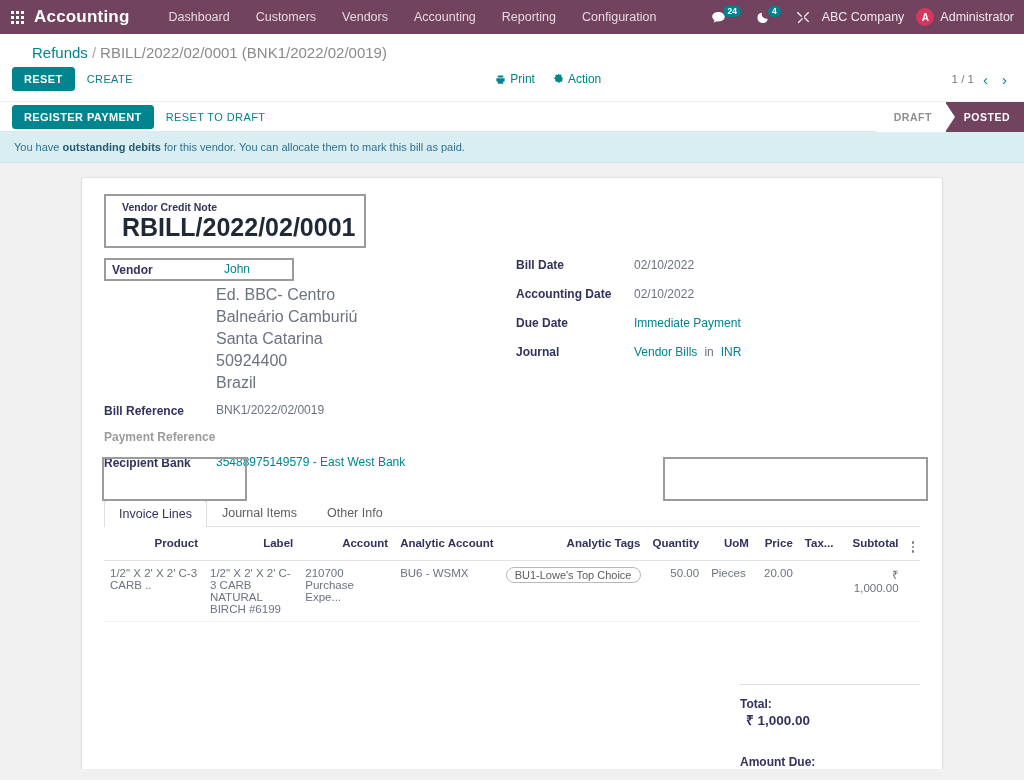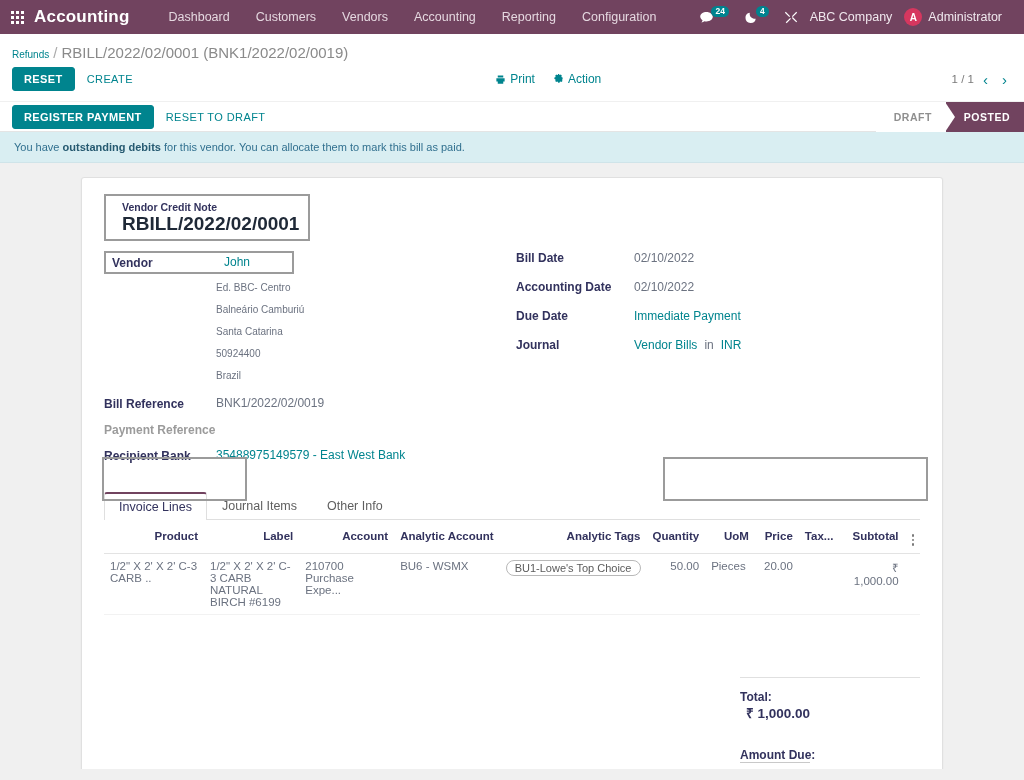--- a/index.html
+++ b/index.html
@@ -12,21 +12,21 @@
     color: #4c4c4c;
     overflow: hidden;
   }
 
   
   .navbar {
     height: 34px;
     background: #71435f;
     display: flex;
     align-items: center;
-    padding: 0 22px 0 6px;
+    padding: 0 10px 0 6px;
     color: #ffffff;
   }
   .apps-icon {
     width: 22px; height: 22px;
     display: flex; align-items: center; justify-content: center;
     margin-right: 6px;
     cursor: pointer;
   }
   .apps-grid {
     display: grid;
@@ -66,21 +66,21 @@
     background: #d6375f; color: #fff;
     font-size: 10px; font-weight: bold;
     display: flex; align-items: center; justify-content: center;
     margin-right: 6px;
   }
   .ico { fill: #ffffff; }
 
   
   .control-panel { background: #ffffff; border-bottom: 1px solid #e4e4e4; }
   .cp-row1 { display: flex; align-items: baseline; padding: 10px 12px 4px 12px; }
-  .breadcrumb-link { color: #00848e; font-size: 10px; cursor: pointer; }
+  .breadcrumb-link { color: #00848e; font-size: 15px; cursor: pointer; margin-left: 20px; }
   .breadcrumb-sep { color: #aaa; font-size: 15px; margin: 0 4px; }
   .breadcrumb-current { color: #8a8a8a; font-size: 15px; }
 
   .cp-row2 { display: flex; align-items: center; padding: 2px 12px 10px 12px; }
   .btn-primary {
     background: #00848e; color: #ffffff;
     border: 1px solid #00848e;
     font-size: 11px; font-weight: bold;
     letter-spacing: .4px;
     padding: 5px 11px; border-radius: 3px; cursor: pointer;
@@ -154,21 +154,21 @@
   }
 
   .hl-box { border: 2px solid #9b9b9b; }
 
   .title-block {
     display: inline-block;
     padding: 5px 9px 4px 16px;
     margin-bottom: 10px;
   }
   .title-label { font-size: 10.5px; font-weight: bold; color: #32325d; margin-bottom: 1px; }
-  .doc-title { font-size: 19px; font-weight: bold; color: #1f2937; line-height: 1.1; }
+  .doc-title { font-size: 25px; font-weight: bold; color: #1f2937; line-height: 1.1; }
 
   .cols { display: flex; gap: 0; }
   .col-left { width: 404px; }
   .col-right { width: 400px; padding-left: 8px; }
 
   .f-row { display: flex; align-items: flex-start; margin-bottom: 2px; min-height: 20px; }
   .f-label {
     width: 112px; flex: 0 0 112px;
     font-size: 12px; font-weight: bold; color: #32325d;
     padding-top: 1px;
@@ -177,21 +177,21 @@
   .f-val { font-size: 12px; color: #6b7280; }
   .f-val.link { color: #00848e; cursor: pointer; }
   .f-val.plain { color: #6b7280; }
   .vendor-row {
     display: flex; align-items: center;
     padding: 2px 6px 2px 6px;
     width: 190px;
     gap: 16px;
   }
   .vendor-row .f-label { width: 96px; flex: 0 0 96px; }
-  .addr-line { font-size: 10px; color: #6b7280; line-height: 16px; margin-left: 112px; margin-top: 6px; }
+  .addr-line { font-size: 16px; color: #6b7280; line-height: 16px; margin-left: 112px; margin-top: 6px; }
   .right-label { width: 118px; flex: 0 0 118px; font-size: 12px; font-weight: bold; color: #32325d; }
 
   
   .tabs { display: flex; margin-top: 22px; border-bottom: 1px solid #dfdfdf; }
   .tab {
     padding: 6px 14px 6px 14px;
     font-size: 12.5px; color: #5f5f5f; cursor: pointer;
     border: 1px solid transparent; border-bottom: none;
     margin-bottom: -1px;
   }

